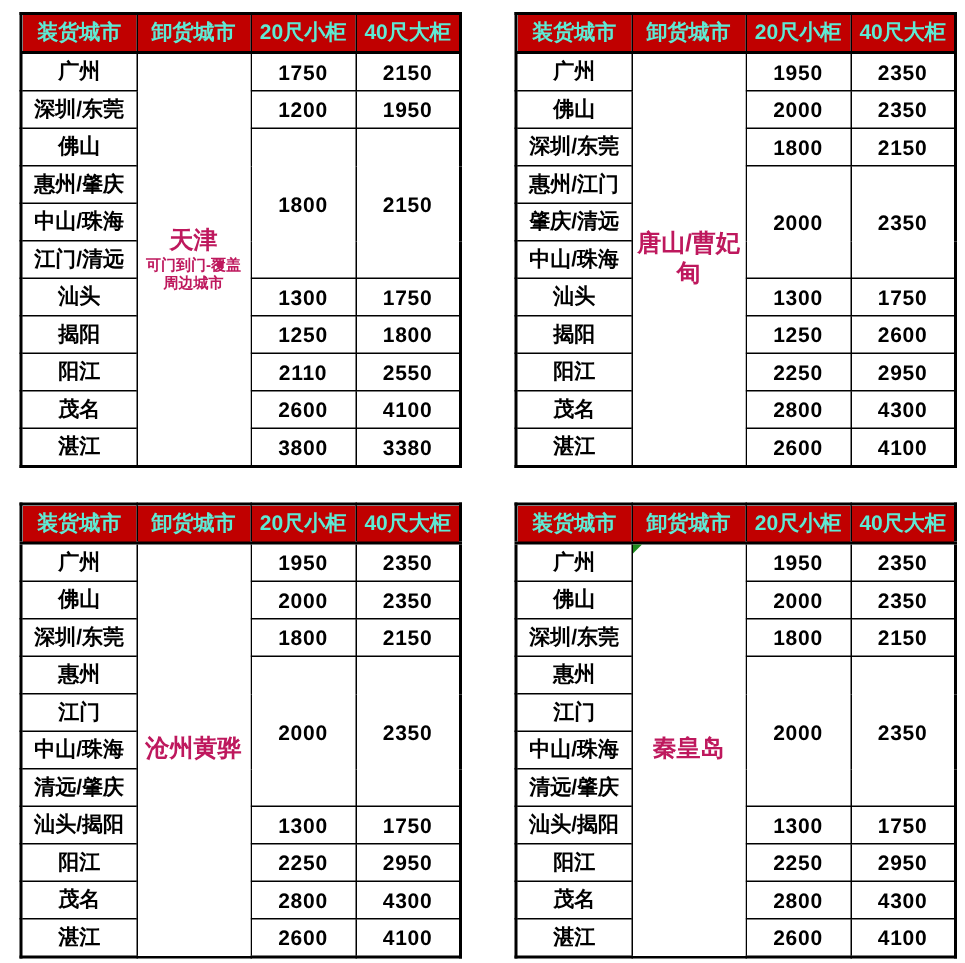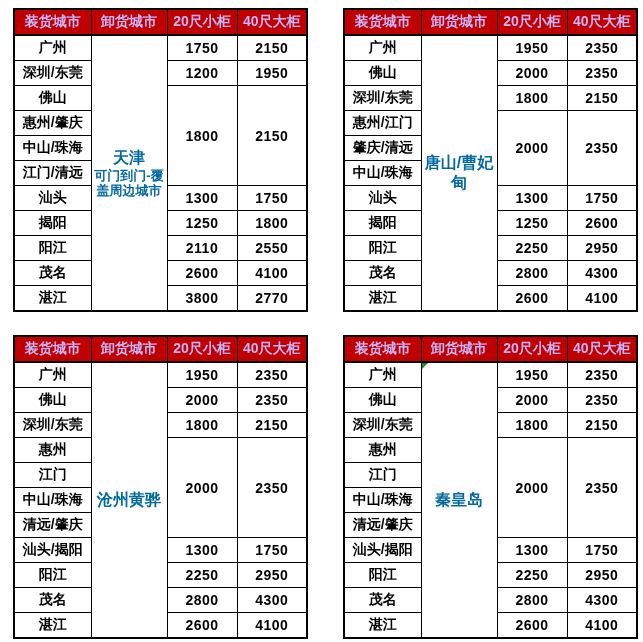--- a/index.html
+++ b/index.html
@@ -14,44 +14,44 @@
   .tbl-wrap.t1{left:343px;top:8px;}
   .tbl-wrap.t2{left:13px;top:335px;}
   .tbl-wrap.t3{left:343px;top:335px;}
 
   table.freight{
     border-collapse:collapse;
     table-layout:fixed;
     border:2px solid #000;
   }
   table.freight th{
-    background:#C00000;color:#c4b5fd;
+    background:#C00000;color:#5eead4;
     font-size:14px;font-weight:bold;
     height:24px;padding:0 1px;
     border:1px solid #000;
     border-bottom:2px solid #000;
     text-align:center;white-space:nowrap;overflow:hidden;
   }
   table.freight td{
     border:1px solid #000;
     height:24px;padding:0 2px;
     text-align:center;vertical-align:middle;
     font-size:14px;font-weight:bold;
     background:#fff;
   }
   td.city{border-right:2px solid #000;white-space:nowrap;margin-left:14px;}
   td.dest{
     border-right:3px solid #000;
-    color:#0369a1;
+    color:#be185d;
     position:relative;
     line-height:1.25;
     padding:0 4px;
   }
   .dest-label{font-size:16px;display:block;word-break:break-all;}
-  .dest-note{font-size:13px;display:block;line-height:1.15;margin-top:1px;}
+  .dest-note{font-size:10px;display:block;line-height:1.15;margin-top:1px;}
   td.price{font-size:15px;letter-spacing:0.5px;}
   .corner-marker{
     position:absolute;left:0;top:0;
     width:0;height:0;
     border-top:6px solid #1E8B1E;
     border-right:6px solid transparent;
   }
 </style>
 </head>
 <body>
@@ -117,21 +117,21 @@
           <td class="price" rowspan="1">2550</td>
         </tr>
         <tr>
           <td class="city">茂名</td>
           <td class="price" rowspan="1">2600</td>
           <td class="price" rowspan="1">4100</td>
         </tr>
         <tr>
           <td class="city">湛江</td>
           <td class="price" rowspan="1">3800</td>
-          <td class="price" rowspan="1">2770</td>
+          <td class="price" rowspan="1">3380</td>
         </tr>
       </tbody>
     </table>
   </div>
 <div class="tbl-wrap t1">
     <table class="freight">
       <colgroup>
         <col style="width: 77px;">
         <col style="width: 76px;">
         <col style="width: 70px;">

